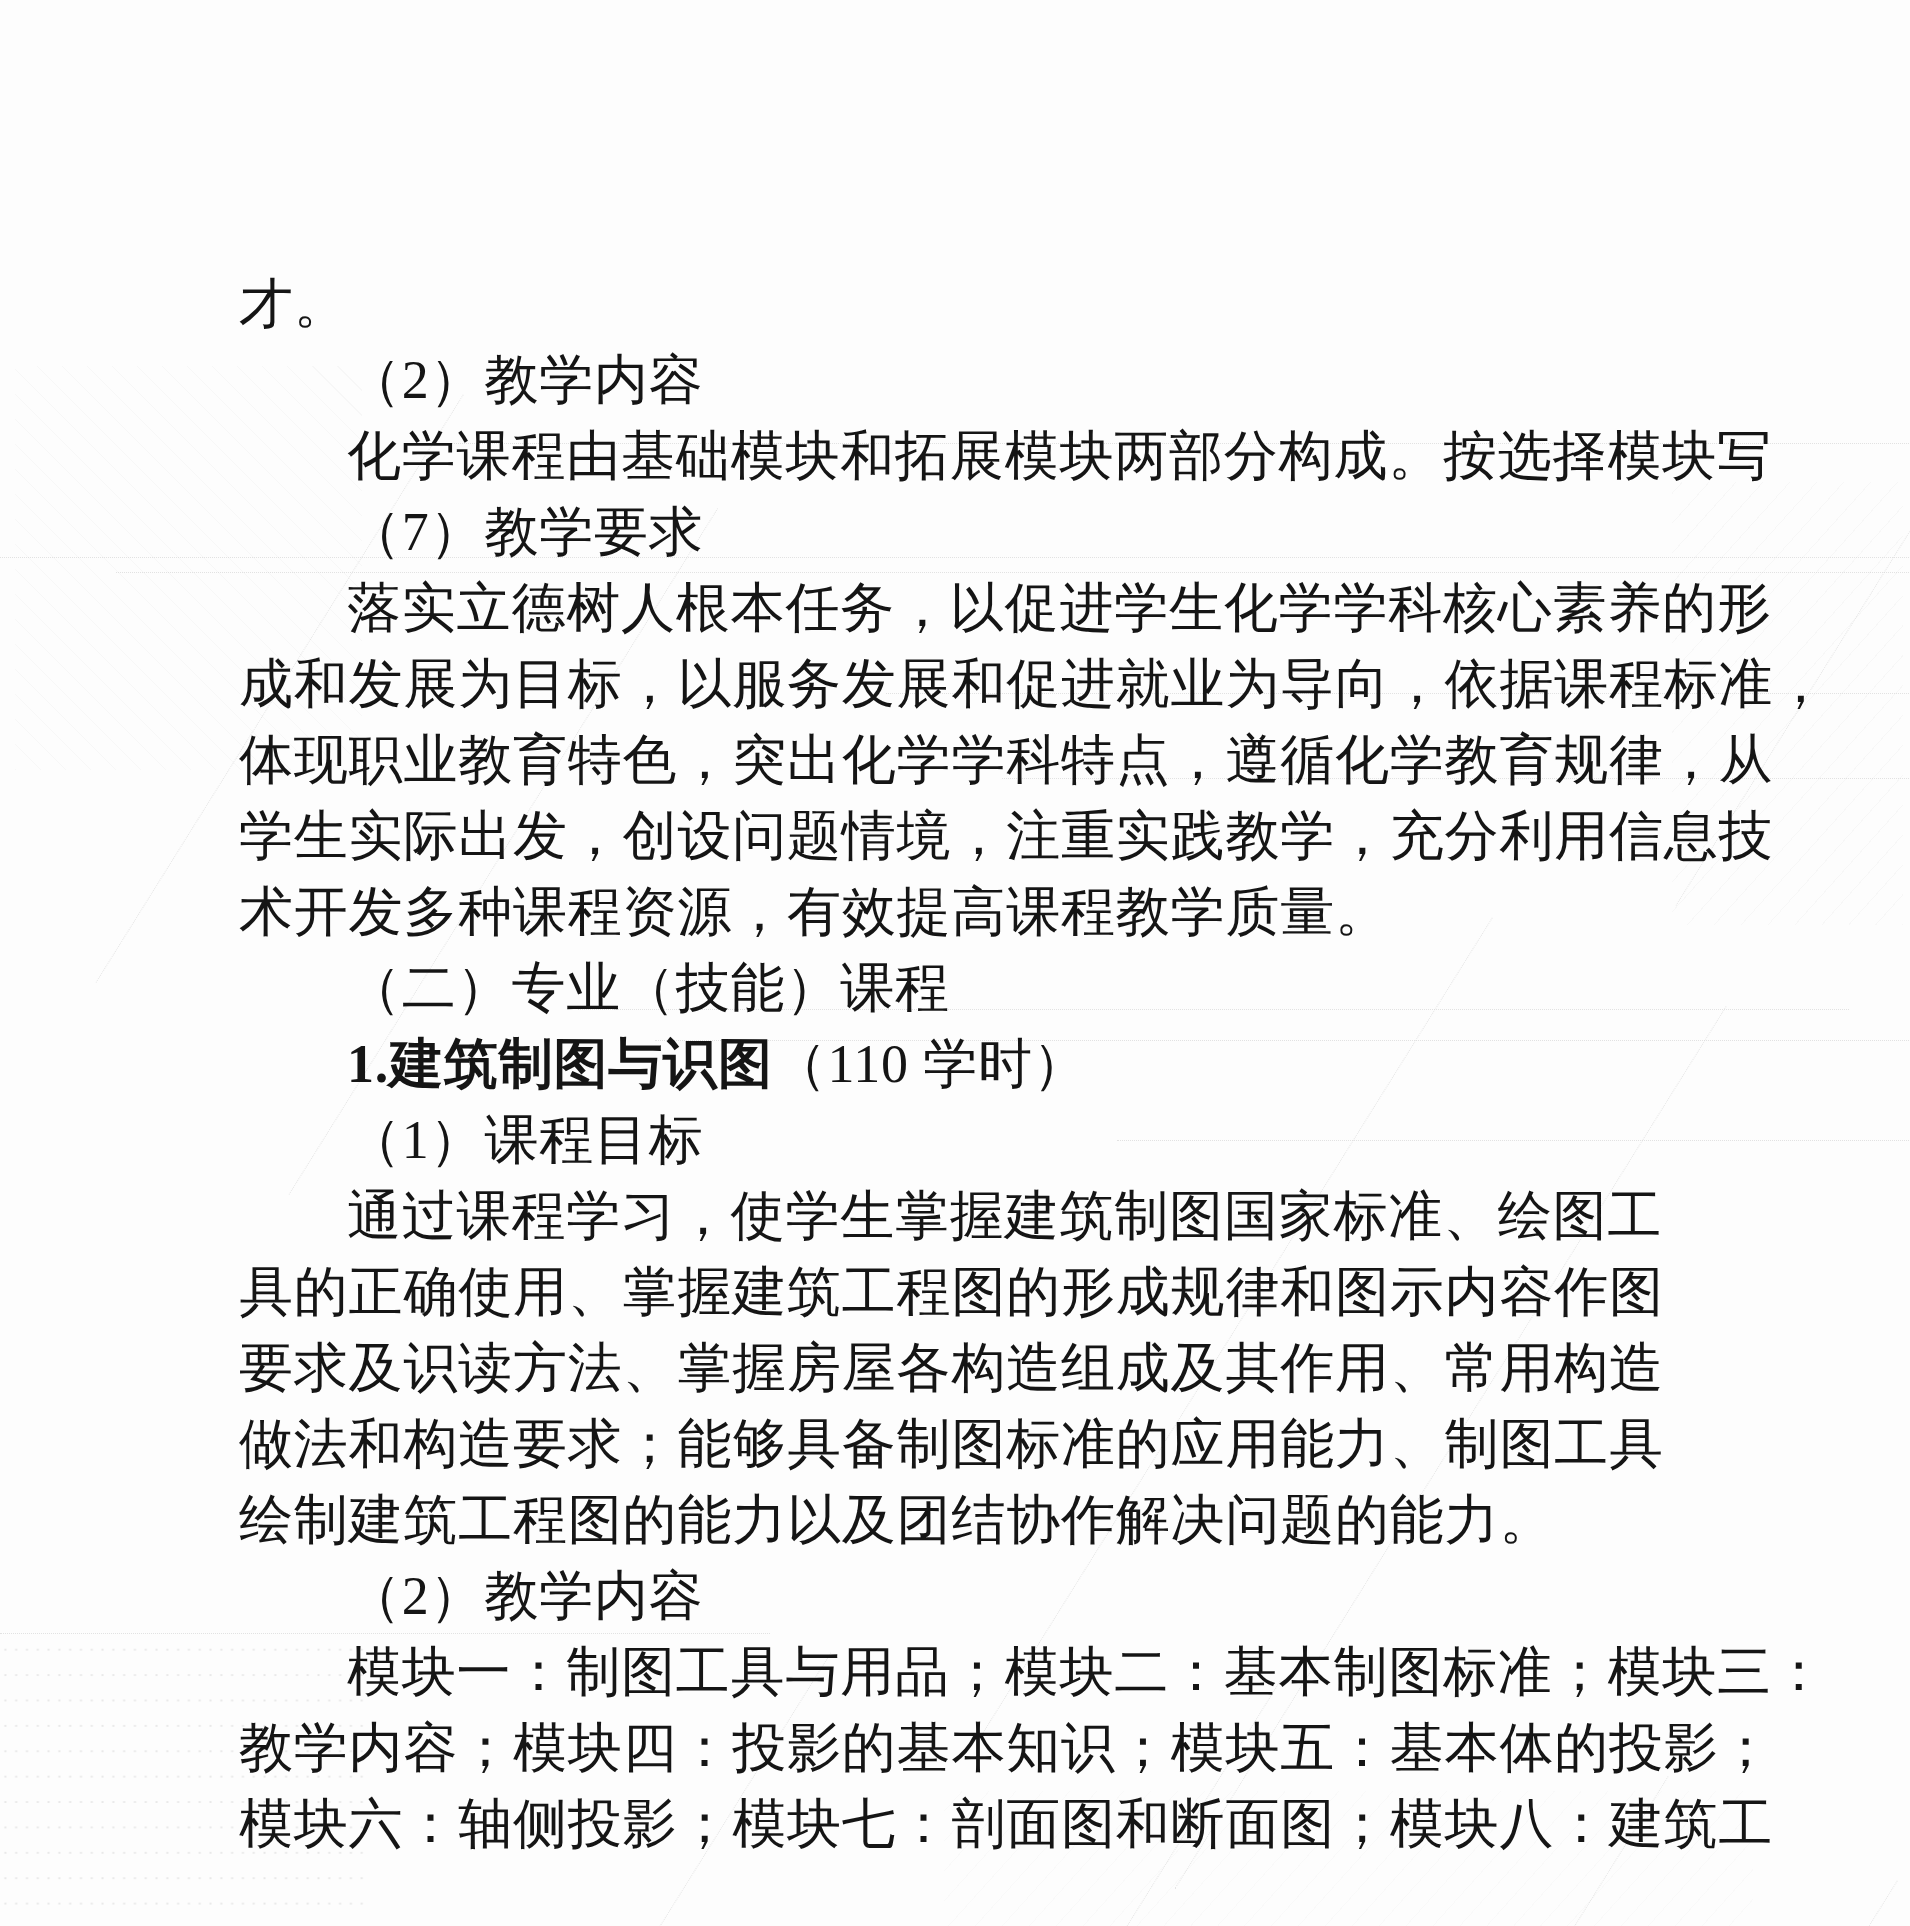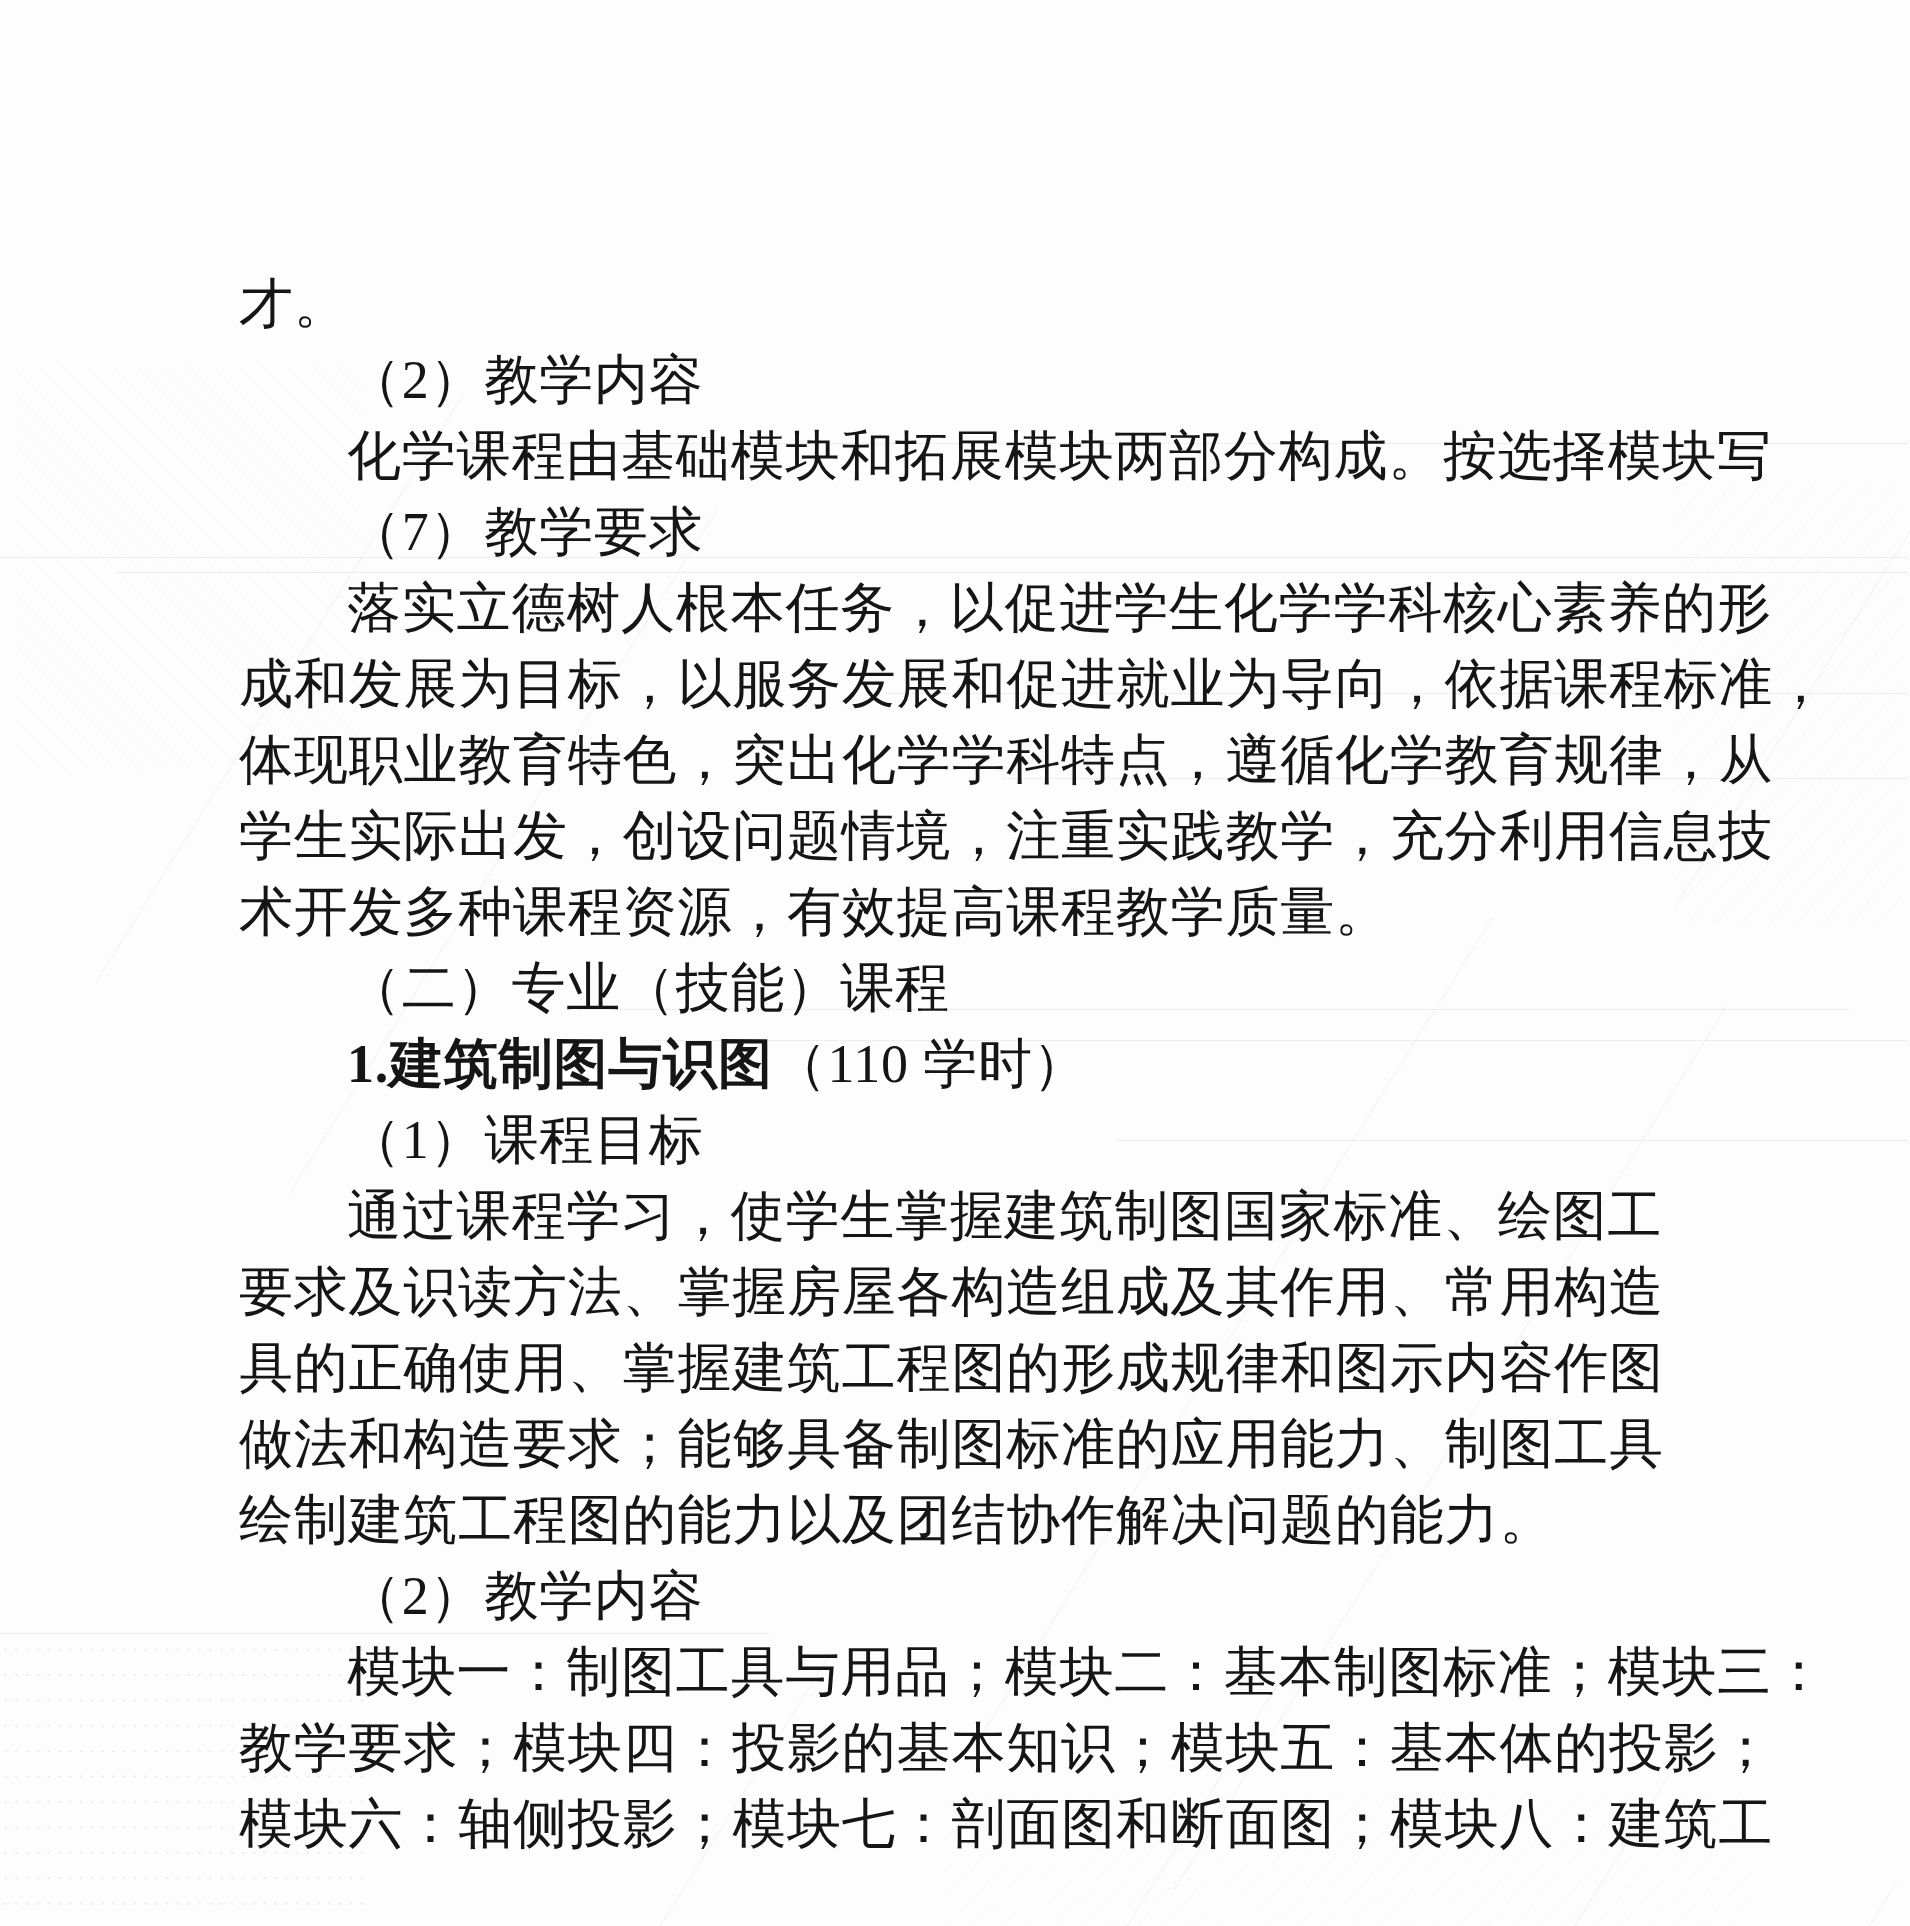--- a/index.html
+++ b/index.html
@@ -79,25 +79,25 @@
     <div class="line">成和发展为目标，以服务发展和促进就业为导向，依据课程标准，</div>
     <div class="line">体现职业教育特色，突出化学学科特点，遵循化学教育规律，从</div>
     <div class="line">学生实际出发，创设问题情境，注重实践教学，充分利用信息技</div>
     <div class="line">术开发多种课程资源，有效提高课程教学质量。</div>
     <div class="line indent">（二）专业（技能）课程</div>
     <div class="line indent">
       <span class="b">1.建筑制图与识图</span><span>（110 学时）</span>
     </div>
     <div class="line indent">（1）课程目标</div>
     <div class="line indent">通过课程学习，使学生掌握建筑制图国家标准、绘图工</div>
+    <div class="line">具的正确使用、掌握建筑工程图的形成规律和图示内容作图</div>
     <div class="line">要求及识读方法、掌握房屋各构造组成及其作用、常用构造</div>
-    <div class="line">具的正确使用、掌握建筑工程图的形成规律和图示内容作图</div>
     <div class="line">做法和构造要求；能够具备制图标准的应用能力、制图工具</div>
     <div class="line">绘制建筑工程图的能力以及团结协作解决问题的能力。</div>
     <div class="line indent">（2）教学内容</div>
     <div class="line indent">模块一：制图工具与用品；模块二：基本制图标准；模块三：</div>
-    <div class="line">教学要求；模块四：投影的基本知识；模块五：基本体的投影；</div>
+    <div class="line">教学内容；模块四：投影的基本知识；模块五：基本体的投影；</div>
     <div class="line">模块六：轴侧投影；模块七：剖面图和断面图；模块八：建筑工</div>
 
   </div>
 
 </div>
 
 
 </body></html>

